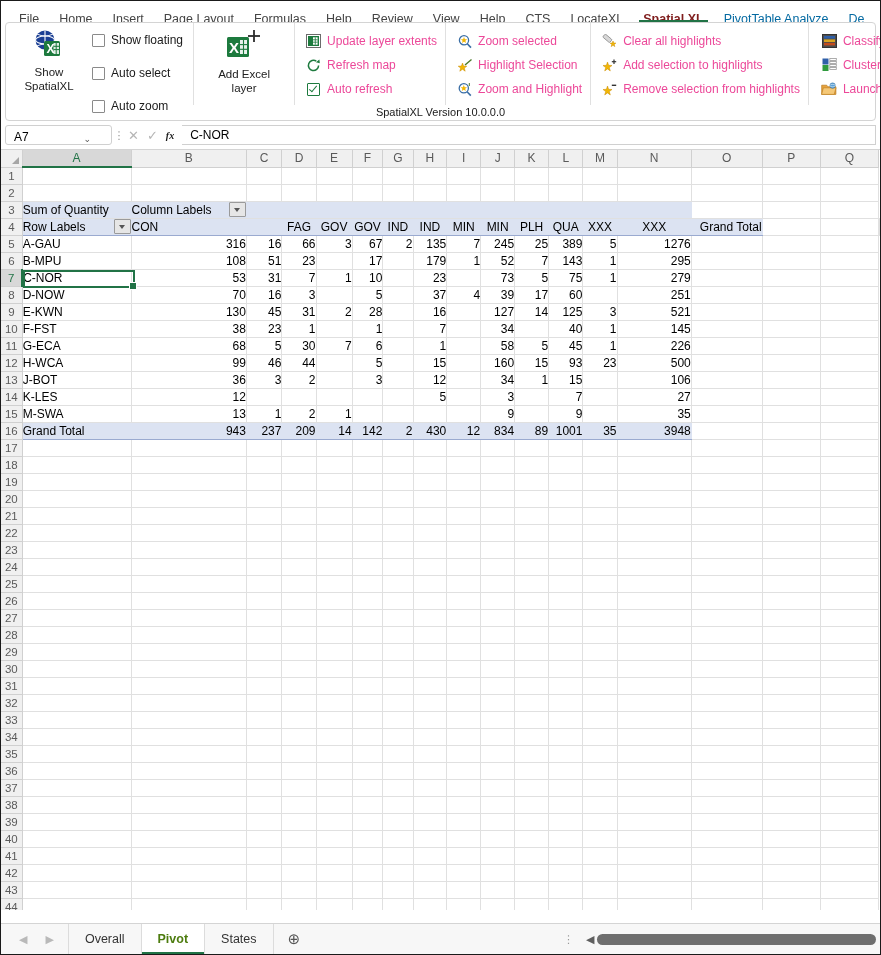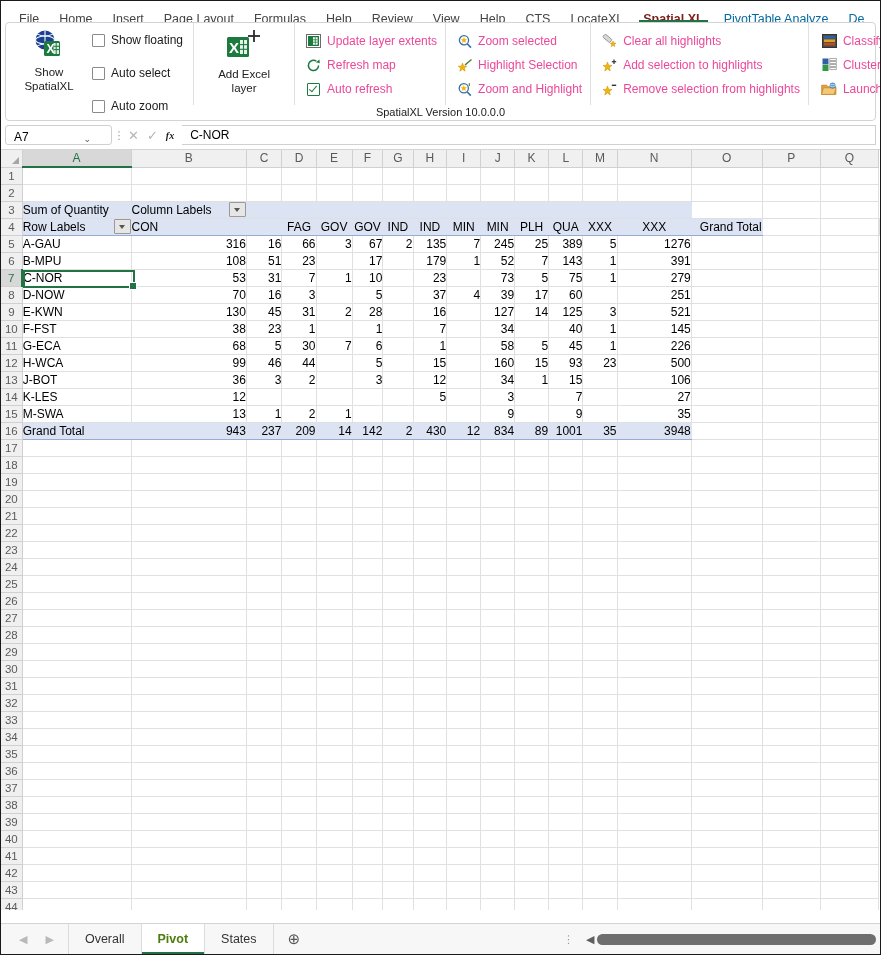--- a/index.html
+++ b/index.html
@@ -785,21 +785,21 @@
           <td class="cell num">23</td>
           <td class="cell num"></td>
           <td class="cell num">17</td>
           <td class="cell num"></td>
           <td class="cell num">179</td>
           <td class="cell num">1</td>
           <td class="cell num">52</td>
           <td class="cell num">7</td>
           <td class="cell num">143</td>
           <td class="cell num">1</td>
-          <td class="cell num">391</td>
+          <td class="cell num">295</td>
           <td class="cell"></td>
             <td class="cell"></td>
           <td class="cell"></td>
         </tr>
         <tr>
           <td class="rowhead sel">7</td>
           <td class="cell txt">C-NOR</td>
           <td class="cell num">53</td>
           <td class="cell num">31</td>
           <td class="cell num">7</td>

